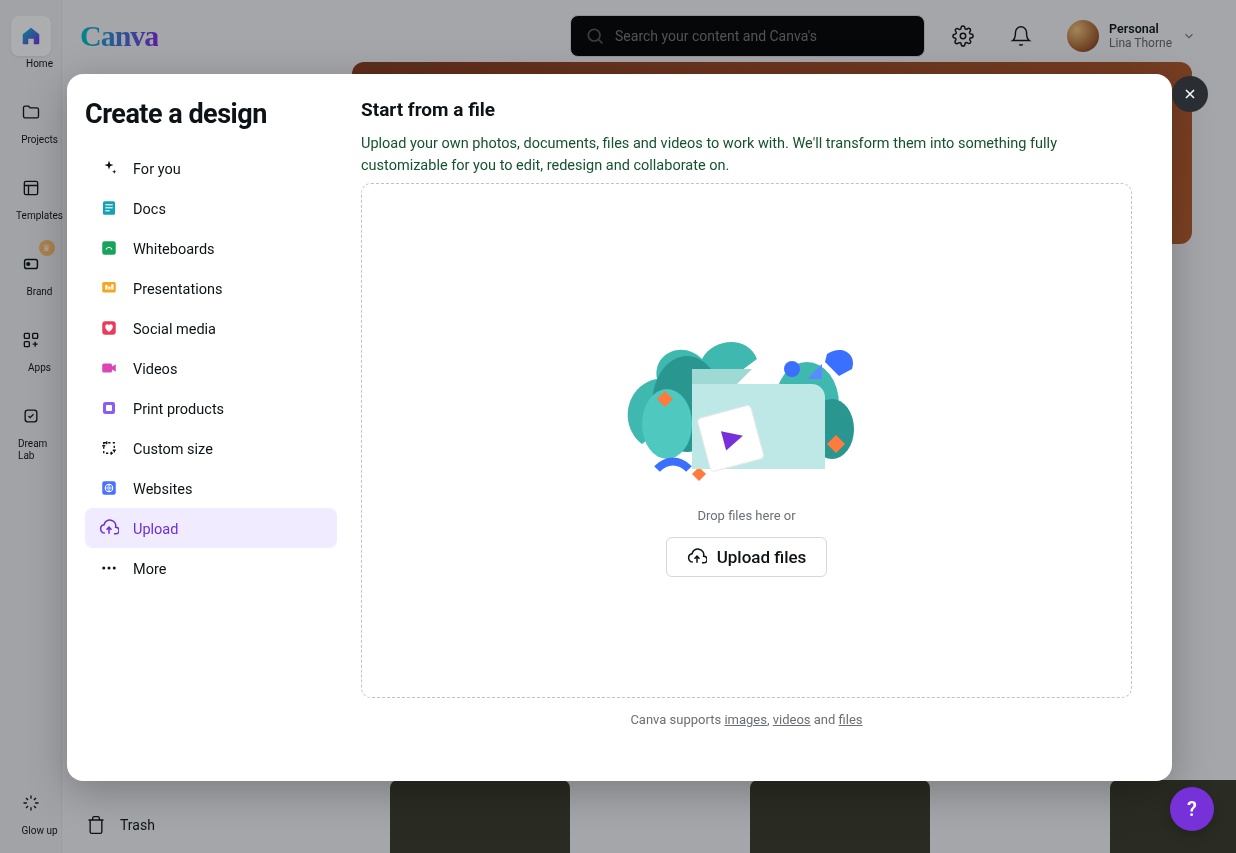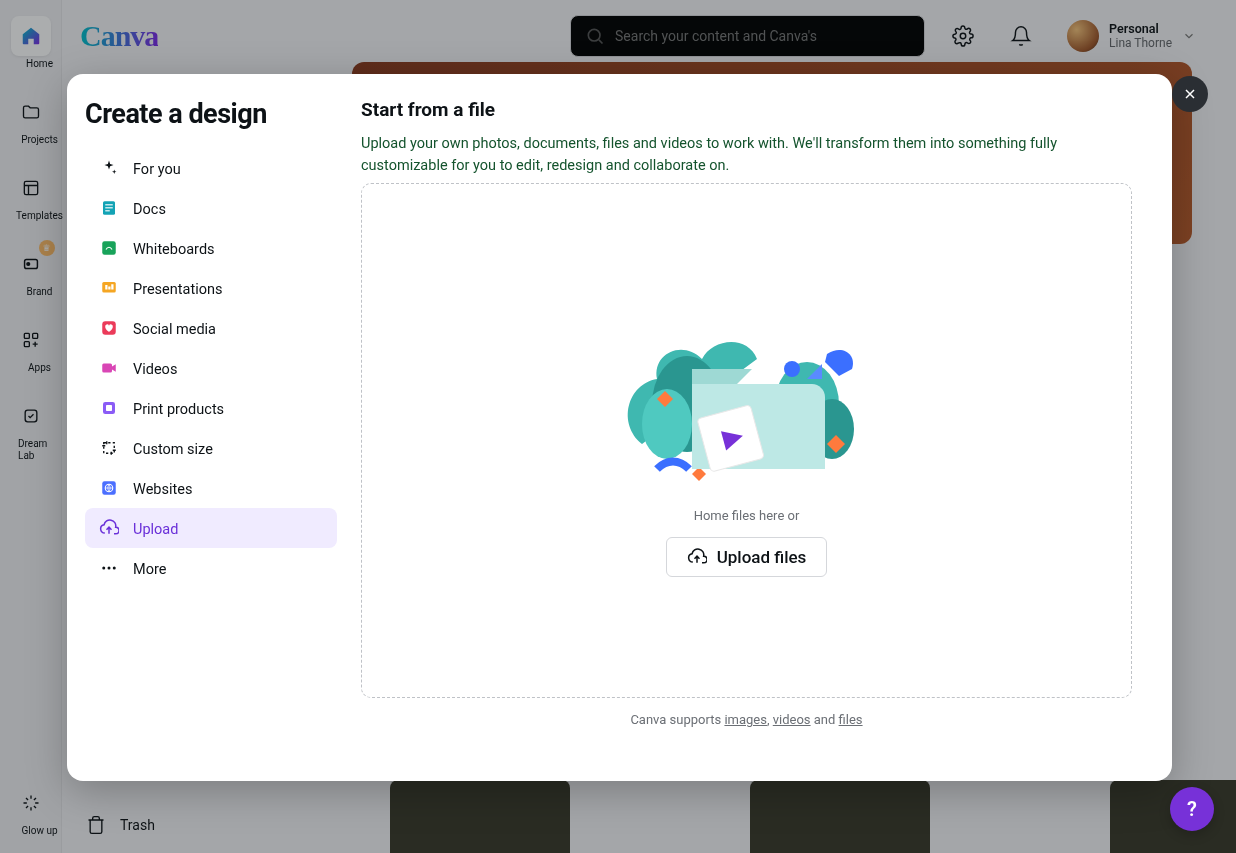--- a/index.html
+++ b/index.html
@@ -312,21 +312,21 @@
           <path d="M95 80 L215 80 C222 80 228 86 228 93 L228 165 L95 165 Z" fill="#bde8e5"></path>
           <path d="M95 80 L140 80 L155 65 L95 65 Z" fill="#9ed9d4"></path>
           <g transform="translate(100,115) rotate(-15)">
             <rect x="0" y="0" width="55" height="55" rx="4" fill="#fff" stroke="#e8e8e8"></rect>
             <path d="M20 18 L40 28 L20 38 Z" fill="#7731d8"></path>
           </g>
           <circle cx="195" cy="65" r="8" fill="#3b6fff"></circle>
           <path d="M60 165 C70 155 82 155 92 165" stroke="#3b6fff" stroke-width="8" fill="none"></path>
         </svg>
       </div>
-      <span class="dz-txt">Home files here or</span>
+      <span class="dz-txt">Drop files here or</span>
       <button class="dz-btn">
         <svg width="20" height="20" viewBox="0 0 24 24" fill="none" stroke="#0d1216" stroke-width="1.8">
             <path d="M7 18a5 5 0 01-.9-9.92A7 7 0 0120 11a4 4 0 010 8h-2"></path>
             <path d="M12 12v7M9 14l3-3 3 3"></path>
           </svg>
         <span>Upload files</span>
       </button>
     </div>
     <div class="support-txt">
       <span>Canva supports </span><a>images</a><span>, </span><a>videos</a><span> and </span><a>files</a>

